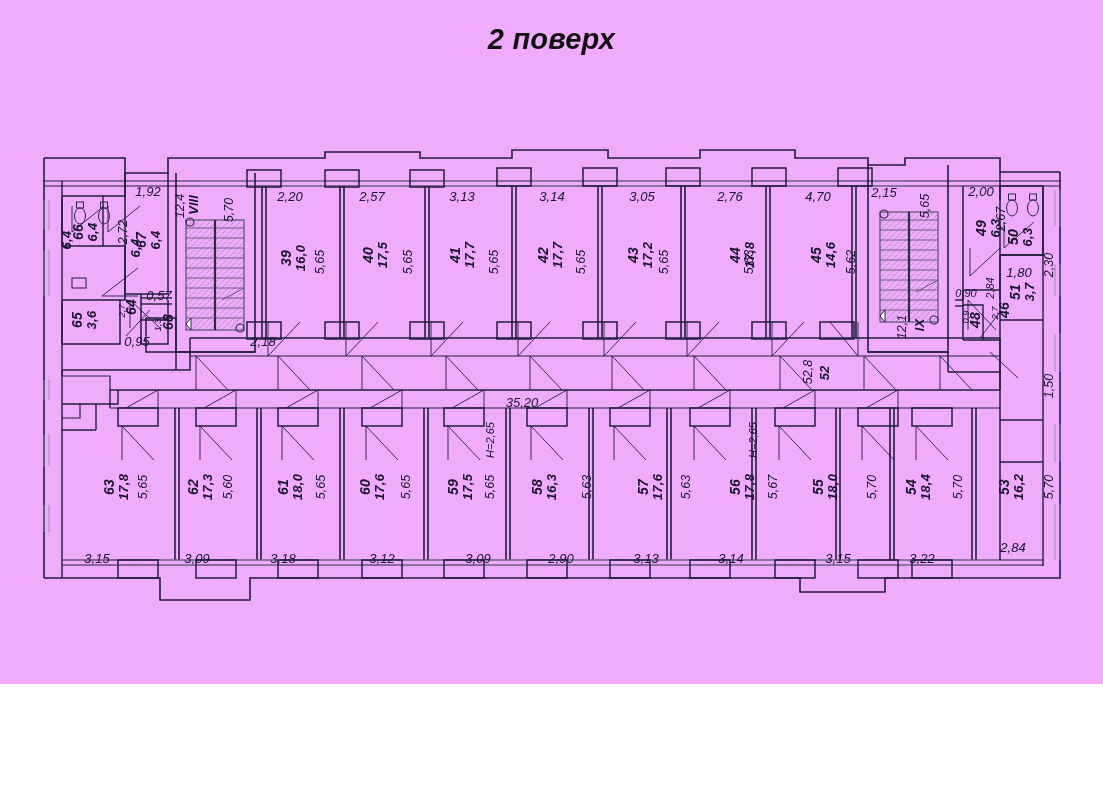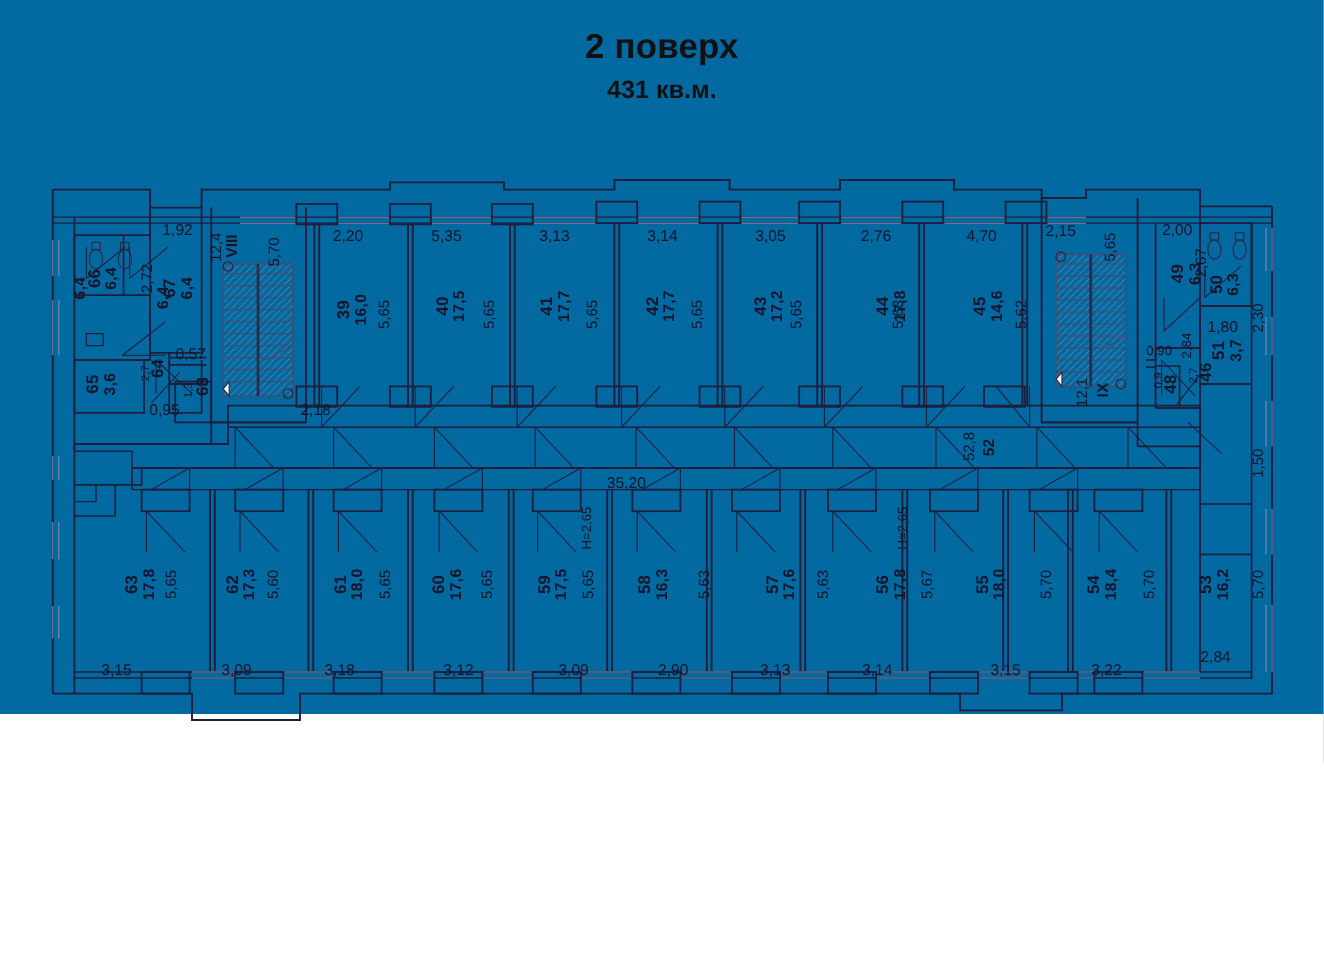--- a/index.html
+++ b/index.html
@@ -3,21 +3,21 @@
 <meta charset="utf-8">
 <style>
   html,body{margin:0;padding:0;background:#ffffff;}
   body{
     width:1103px;height:800px;
     font-family:"Liberation Sans", sans-serif;
     color:#1a1a2e;
     overflow:hidden;
     position:relative;
   }
-  #plan-root{position:relative;width:1103px;height:595px;background:#0369a1;}
+  #plan-root{position:relative;width:1103px;height:684px;background:#f0abfc;font-style:italic;}
 
   
   .title-block{
     position:absolute;left:0;top:24px;width:1103px;text-align:center;
     pointer-events:none;
   }
   .title-main{
     font-size:29px;font-weight:bold;letter-spacing:.2px;color:#111;
     font-family:"Liberation Sans", sans-serif;line-height:1.1;
   }
@@ -74,21 +74,20 @@
     transform:translate(-50%,-50%) rotate(-90deg);
   }
 </style>
 </head>
 <body>
 
 <div id="plan-root">
 
   <div class="title-block">
     <div class="title-main">2 поверх</div>
-    <div class="title-sub">431 кв.м.</div>
   </div>
 
   <div id="drawing">
   <svg width="1103" height="800" viewBox="0 0 1103 800" xmlns="http://www.w3.org/2000/svg">
     <defs>
       <pattern id="stairhatch" width="6" height="6" patternUnits="userSpaceOnUse">
         <path d="M0,6 L6,0" stroke="#8a8aa8" stroke-width="0.6"></path>
       </pattern>
       <g id="wc">
         <ellipse cx="0" cy="0" rx="5.5" ry="8" fill="none" stroke="#2a2a4a" stroke-width="1"></ellipse>
@@ -435,21 +434,21 @@
       <span class="rid">39</span>
       <span class="rarea">16,0</span>
     </div>
     <div class="lbl dim" style="left:290px;top:196px;">2,20</div>
     <div class="lbl dim-v" style="left:320px;top:262px;">5,65</div>
 
     <div class="lbl room" style="left:375px;top:255px;">
       <span class="rid">40</span>
       <span class="rarea">17,5</span>
     </div>
-    <div class="lbl dim" style="left:372px;top:196px;">5,35</div>
+    <div class="lbl dim" style="left:372px;top:196px;">2,57</div>
     <div class="lbl dim-v" style="left:408px;top:262px;">5,65</div>
 
     <div class="lbl room" style="left:462px;top:255px;">
       <span class="rid">41</span>
       <span class="rarea">17,7</span>
     </div>
     <div class="lbl dim" style="left:462px;top:196px;">3,13</div>
     <div class="lbl dim-v" style="left:494px;top:262px;">5,65</div>
 
     <div class="lbl room" style="left:550px;top:255px;">

